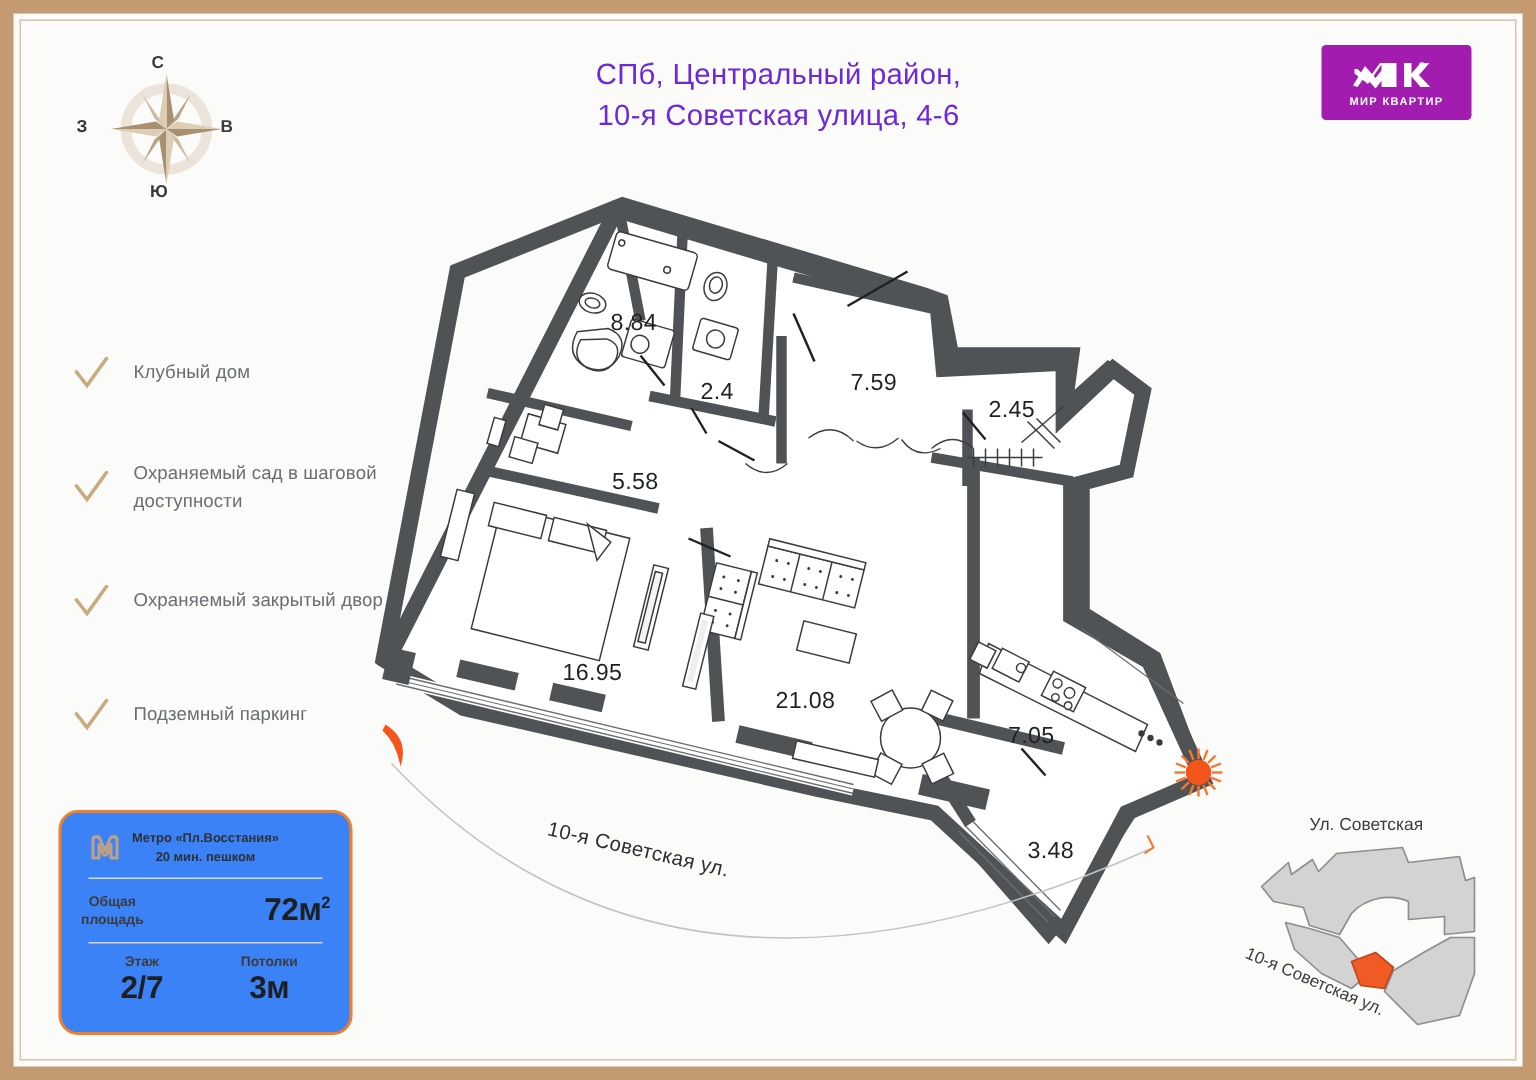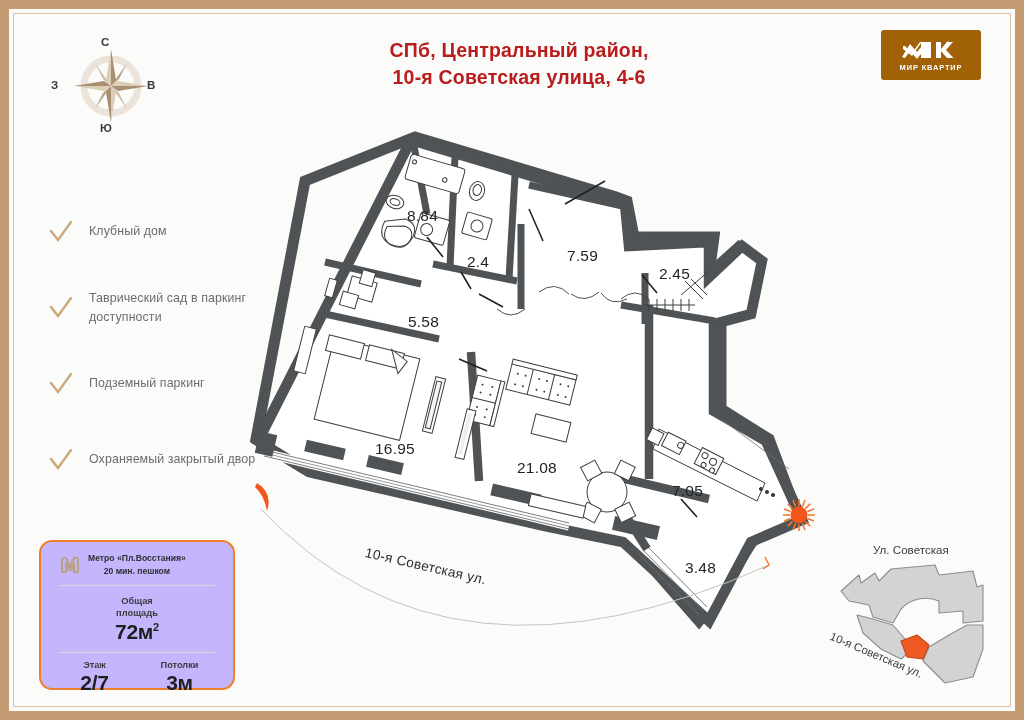--- a/index.html
+++ b/index.html
@@ -32,36 +32,36 @@
     height: 702px;
   }
 
   
   #title {
     position: absolute;
     left: 300px;
     top: 28px;
     width: 420px;
     text-align: center;
-    color: #b91c1c;
+    color: #6d28d9;
     font-size: 19.5px;
     line-height: 1.38;
     letter-spacing: .2px;
-    font-weight: 700;
+    font-weight: 400;
   }
   #title div { white-space: nowrap; }
 
   
   #logo {
     position: absolute;
     left: 872px;
     top: 21px;
     width: 100px;
     height: 50px;
-    background: #a16207;
+    background: #a21caf;
     border-radius: 3px;
     display: flex;
     flex-direction: column;
     align-items: center;
     justify-content: center;
     gap: 1px;
   }
   #logo-mark { width: 62px; height: 24px; display: block; }
   #logo-text {
     color: #fff;
@@ -87,21 +87,21 @@
   }
   #compass .n { left: 50px; top: 5px; }
   #compass .e { left: 96px; top: 48px; }
   #compass .s { left: 49px; top: 91px; }
   #compass .w { left: 0px; top: 48px; }
 
   
   #features {
     position: absolute;
     left: 40px;
-    top: 203px;
+    top: 220px;
     width: 215px;
   }
   .feature {
     position: relative;
     display: flex;
     align-items: center;
     min-height: 40px;
     margin-bottom: 36px;
   }
   .feature .check {
@@ -123,39 +123,38 @@
 
   
   #info-card {
     position: absolute;
     left: 30px;
     top: 531px;
     width: 196px;
     height: 150px;
     border: 2.4px solid #ef7f2a;
     border-radius: 13px;
-    background: #c4b5fd;
+    background: #3b82f6;
     padding: 8px 11px 6px 11px;
   }
   #metro-row {
     display: flex;
     align-items: center;
     gap: 6px;
     padding: 2px 0 7px 6px;
   }
   #metro-icon { width: 24px; height: 24px; flex: none; }
   #metro-txt { color: #2e3032; font-size: 8.6px; font-weight: bold; line-height: 1.45; }
   #metro-txt .sub { display: block; text-align: center; margin-top: 1px; }
   .card-div { height: 1px; background: #d7d7d7; margin: 0 7px; }
   #area-row {
     display: flex;
     align-items: center;
     justify-content: space-between;
     padding: 9px 2px 8px 2px;
-    flex-direction: column;
   }
   #area-label { color: #3a3c3e; font-size: 9.3px; font-weight: bold; line-height: 1.35; text-align: center; }
   #area-value { color: #1d1f20; font-size: 21px; font-weight: bold; letter-spacing: -.3px; }
   #area-value sup { font-size: 11px; vertical-align: super; }
   #fc-row {
     display: flex;
     padding-top: 7px;
   }
   .fc-cell { flex: 1; text-align: center; }
   .fc-cell .cap { color: #3a3c3e; font-size: 9.2px; font-weight: bold; display: block; }
@@ -264,33 +263,33 @@
       <div class="feature">
         <svg class="check" viewBox="0 0 24 22">
           <path d="M2 10 L9 19 L22 1" fill="none" stroke="#c9ab7e" stroke-width="2.4" stroke-linecap="round"></path>
         </svg>
         <div class="ftxt">Клубный дом</div>
       </div>
       <div class="feature">
         <svg class="check" viewBox="0 0 24 22">
           <path d="M2 10 L9 19 L22 1" fill="none" stroke="#c9ab7e" stroke-width="2.4" stroke-linecap="round"></path>
         </svg>
-        <div class="ftxt">Таврический сад в паркинг доступности</div>
+        <div class="ftxt">Охраняемый сад в шаговой доступности</div>
+      </div>
+      <div class="feature">
+        <svg class="check" viewBox="0 0 24 22">
+          <path d="M2 10 L9 19 L22 1" fill="none" stroke="#c9ab7e" stroke-width="2.4" stroke-linecap="round"></path>
+        </svg>
+        <div class="ftxt">Охраняемый закрытый двор</div>
       </div>
       <div class="feature">
         <svg class="check" viewBox="0 0 24 22">
           <path d="M2 10 L9 19 L22 1" fill="none" stroke="#c9ab7e" stroke-width="2.4" stroke-linecap="round"></path>
         </svg>
         <div class="ftxt">Подземный паркинг</div>
-      </div>
-      <div class="feature">
-        <svg class="check" viewBox="0 0 24 22">
-          <path d="M2 10 L9 19 L22 1" fill="none" stroke="#c9ab7e" stroke-width="2.4" stroke-linecap="round"></path>
-        </svg>
-        <div class="ftxt">Охраняемый закрытый двор</div>
       </div>
     </div>
 
     <div id="info-card">
       <div id="metro-row">
         <svg id="metro-icon" viewBox="0 0 24 24">
           <path d="M4 19 L4 7 C4 4 8 4 9 7 L12 14 L15 7 C16 4 20 4 20 7 L20 19 L16 19 L16 10 L13 17 L11 17 L8 10 L8 19 Z" fill="none" stroke="#b9a287" stroke-width="2.1" stroke-linejoin="round"></path>
         </svg>
         <div id="metro-txt">
           <span>Метро «Пл.Восстания»</span>

